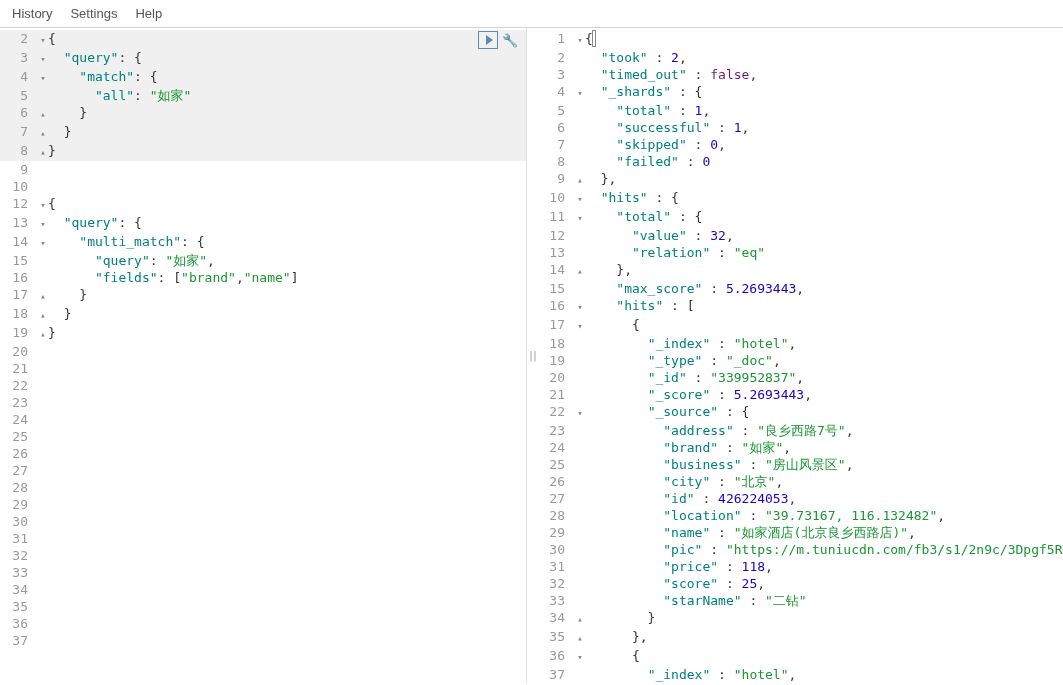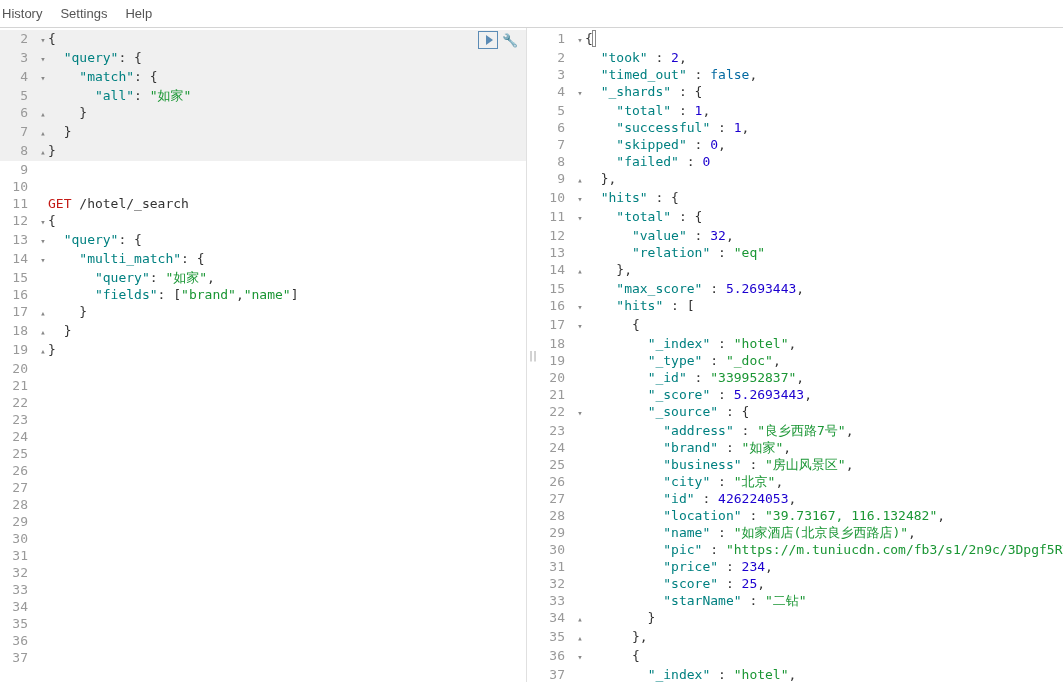--- a/index.html
+++ b/index.html
@@ -1,34 +1,34 @@
 <!DOCTYPE html>
 <html><head>
   <meta charset="utf-8">
   <style>
     * { margin: 0; padding: 0; box-sizing: border-box; }
     body { font-family: Menlo, Monaco, Consolas, monospace; font-size: 13px; background: #fff; color: #333; }
-    .menubar { display: flex; gap: 18px; padding: 6px 2px; border-bottom: 1px solid #d4d4d4; font-family: -apple-system, BlinkMacSystemFont, "Segoe UI", sans-serif; font-size: 13px; color: #555; }
+    .menubar { display: flex; gap: 18px; padding: 6px 12px; border-bottom: 1px solid #d4d4d4; font-family: -apple-system, BlinkMacSystemFont, "Segoe UI", sans-serif; font-size: 13px; color: #555; }
     .menubar span { cursor: pointer; }
     .main { display: flex; height: calc(100vh - 31px); }
     .pane { flex: 1; overflow: auto; position: relative; }
     .pane-left { border-right: 1px solid #e0e0e0; }
     .divider { width: 10px; display: flex; align-items: center; justify-content: center; color: #999; font-size: 10px; cursor: col-resize; }
     .divider::before { content: "||"; letter-spacing: -2px; }
     .gutter { display: inline-block; width: 38px; text-align: right; padding-right: 10px; color: #999; user-select: none; vertical-align: top; }
     .fold { display: inline-block; width: 10px; text-align: center; color: #888; font-size: 9px; vertical-align: top; padding-top: 2px; }
     .line { white-space: pre; line-height: 17px; position: relative; }
     .line.highlight { background: #f0f0f0; }
     .code { display: inline-block; vertical-align: top; }
     .method { color: #c41a16; font-weight: normal; }
     .key { color: #008080; }
     .string { color: #1a9634; }
     .number { color: #1c00cf; }
     .punct { color: #333; }
-    .bool { color: #0369a1; }
+    .bool { color: #701a75; }
     .toolbar { position: absolute; top: 3px; right: 6px; display: flex; gap: 2px; z-index: 10; }
     .toolbar-btn { width: 20px; height: 18px; border: 1px solid transparent; display: flex; align-items: center; justify-content: center; cursor: pointer; color: #667; }
     .toolbar-btn.play { border: 1px solid #5b8bb5; }
     .play-icon { width: 0; height: 0; border-left: 7px solid #5b8bb5; border-top: 5px solid transparent; border-bottom: 5px solid transparent; margin-left: 2px; }
     .wrench-icon { font-size: 13px; color: #667; }
     .editor-body { padding-top: 2px; }
     .cursor-box { border: 1px solid #888; padding: 0 1px; margin-left: -1px; display: inline; }
   </style>
 </head>
 <body>
@@ -52,21 +52,20 @@
     <div class="editor-body" id="req-body">
         <div class="line highlight"><span class="gutter">2</span><span class="fold">▾</span><span class="code"><span class="punct">{</span></span></div>
         <div class="line highlight"><span class="gutter">3</span><span class="fold">▾</span><span class="code"><span>  </span><span class="key">"query"</span><span class="punct">: {</span></span></div>
         <div class="line highlight"><span class="gutter">4</span><span class="fold">▾</span><span class="code"><span>    </span><span class="key">"match"</span><span class="punct">: {</span></span></div>
         <div class="line highlight"><span class="gutter">5</span><span class="fold"></span><span class="code"><span>      </span><span class="key">"all"</span><span class="punct">: </span><span class="string">"如家"</span></span></div>
         <div class="line highlight"><span class="gutter">6</span><span class="fold">▴</span><span class="code"><span class="punct">    }</span></span></div>
         <div class="line highlight"><span class="gutter">7</span><span class="fold">▴</span><span class="code"><span class="punct">  }</span></span></div>
         <div class="line highlight"><span class="gutter">8</span><span class="fold">▴</span><span class="code"><span class="punct">}</span></span></div>
         <div class="line"><span class="gutter">9</span><span class="fold"></span><span class="code"></span></div>
         <div class="line"><span class="gutter">10</span><span class="fold"></span><span class="code"></span></div>
-        <div class="line"><span class="gutter">11</span><span class="fold"></span><span class="code"><span class="method">GET</span><span> </span><span class="punct">/hotel/_search</span></span></div>
         <div class="line"><span class="gutter">12</span><span class="fold">▾</span><span class="code"><span class="punct">{</span></span></div>
         <div class="line"><span class="gutter">13</span><span class="fold">▾</span><span class="code"><span>  </span><span class="key">"query"</span><span class="punct">: {</span></span></div>
         <div class="line"><span class="gutter">14</span><span class="fold">▾</span><span class="code"><span>    </span><span class="key">"multi_match"</span><span class="punct">: {</span></span></div>
         <div class="line"><span class="gutter">15</span><span class="fold"></span><span class="code"><span>      </span><span class="key">"query"</span><span class="punct">: </span><span class="string">"如家"</span><span class="punct">,</span></span></div>
         <div class="line"><span class="gutter">16</span><span class="fold"></span><span class="code"><span>      </span><span class="key">"fields"</span><span class="punct">: [</span><span class="string">"brand"</span><span class="punct">,</span><span class="string">"name"</span><span class="punct">]</span></span></div>
         <div class="line"><span class="gutter">17</span><span class="fold">▴</span><span class="code"><span class="punct">    }</span></span></div>
         <div class="line"><span class="gutter">18</span><span class="fold">▴</span><span class="code"><span class="punct">  }</span></span></div>
         <div class="line"><span class="gutter">19</span><span class="fold">▴</span><span class="code"><span class="punct">}</span></span></div>
         <div class="line"><span class="gutter">20</span><span class="fold"></span><span class="code"></span></div>
         <div class="line"><span class="gutter">21</span><span class="fold"></span><span class="code"></span></div>
@@ -114,21 +113,21 @@
         <div class="line"><span class="gutter">21</span><span class="fold"></span><span class="code"><span>        </span><span class="key">"_score"</span><span class="punct"> : </span><span class="number">5.2693443</span><span class="punct">,</span></span></div>
         <div class="line"><span class="gutter">22</span><span class="fold">▾</span><span class="code"><span>        </span><span class="key">"_source"</span><span class="punct"> : {</span></span></div>
         <div class="line"><span class="gutter">23</span><span class="fold"></span><span class="code"><span>          </span><span class="key">"address"</span><span class="punct"> : </span><span class="string">"良乡西路7号"</span><span class="punct">,</span></span></div>
         <div class="line"><span class="gutter">24</span><span class="fold"></span><span class="code"><span>          </span><span class="key">"brand"</span><span class="punct"> : </span><span class="string">"如家"</span><span class="punct">,</span></span></div>
         <div class="line"><span class="gutter">25</span><span class="fold"></span><span class="code"><span>          </span><span class="key">"business"</span><span class="punct"> : </span><span class="string">"房山风景区"</span><span class="punct">,</span></span></div>
         <div class="line"><span class="gutter">26</span><span class="fold"></span><span class="code"><span>          </span><span class="key">"city"</span><span class="punct"> : </span><span class="string">"北京"</span><span class="punct">,</span></span></div>
         <div class="line"><span class="gutter">27</span><span class="fold"></span><span class="code"><span>          </span><span class="key">"id"</span><span class="punct"> : </span><span class="number">426224053</span><span class="punct">,</span></span></div>
         <div class="line"><span class="gutter">28</span><span class="fold"></span><span class="code"><span>          </span><span class="key">"location"</span><span class="punct"> : </span><span class="string">"39.73167, 116.132482"</span><span class="punct">,</span></span></div>
         <div class="line"><span class="gutter">29</span><span class="fold"></span><span class="code"><span>          </span><span class="key">"name"</span><span class="punct"> : </span><span class="string">"如家酒店(北京良乡西路店)"</span><span class="punct">,</span></span></div>
         <div class="line"><span class="gutter">30</span><span class="fold"></span><span class="code"><span>          </span><span class="key">"pic"</span><span class="punct"> : </span><span class="string">"https://m.tuniucdn.com/fb3/s1/2n9c/3Dpgf5RTTzr</span></span></div>
-        <div class="line"><span class="gutter">31</span><span class="fold"></span><span class="code"><span>          </span><span class="key">"price"</span><span class="punct"> : </span><span class="number">234</span><span class="punct">,</span></span></div>
+        <div class="line"><span class="gutter">31</span><span class="fold"></span><span class="code"><span>          </span><span class="key">"price"</span><span class="punct"> : </span><span class="number">118</span><span class="punct">,</span></span></div>
         <div class="line"><span class="gutter">32</span><span class="fold"></span><span class="code"><span>          </span><span class="key">"score"</span><span class="punct"> : </span><span class="number">25</span><span class="punct">,</span></span></div>
         <div class="line"><span class="gutter">33</span><span class="fold"></span><span class="code"><span>          </span><span class="key">"starName"</span><span class="punct"> : </span><span class="string">"二钻"</span></span></div>
         <div class="line"><span class="gutter">34</span><span class="fold">▴</span><span class="code"><span class="punct">        }</span></span></div>
         <div class="line"><span class="gutter">35</span><span class="fold">▴</span><span class="code"><span class="punct">      },</span></span></div>
         <div class="line"><span class="gutter">36</span><span class="fold">▾</span><span class="code"><span class="punct">      {</span></span></div>
         <div class="line"><span class="gutter">37</span><span class="fold"></span><span class="code"><span>        </span><span class="key">"_index"</span><span class="punct"> : </span><span class="string">"hotel"</span><span class="punct">,</span></span></div>
       </div>
   </div>
 </div>
 

